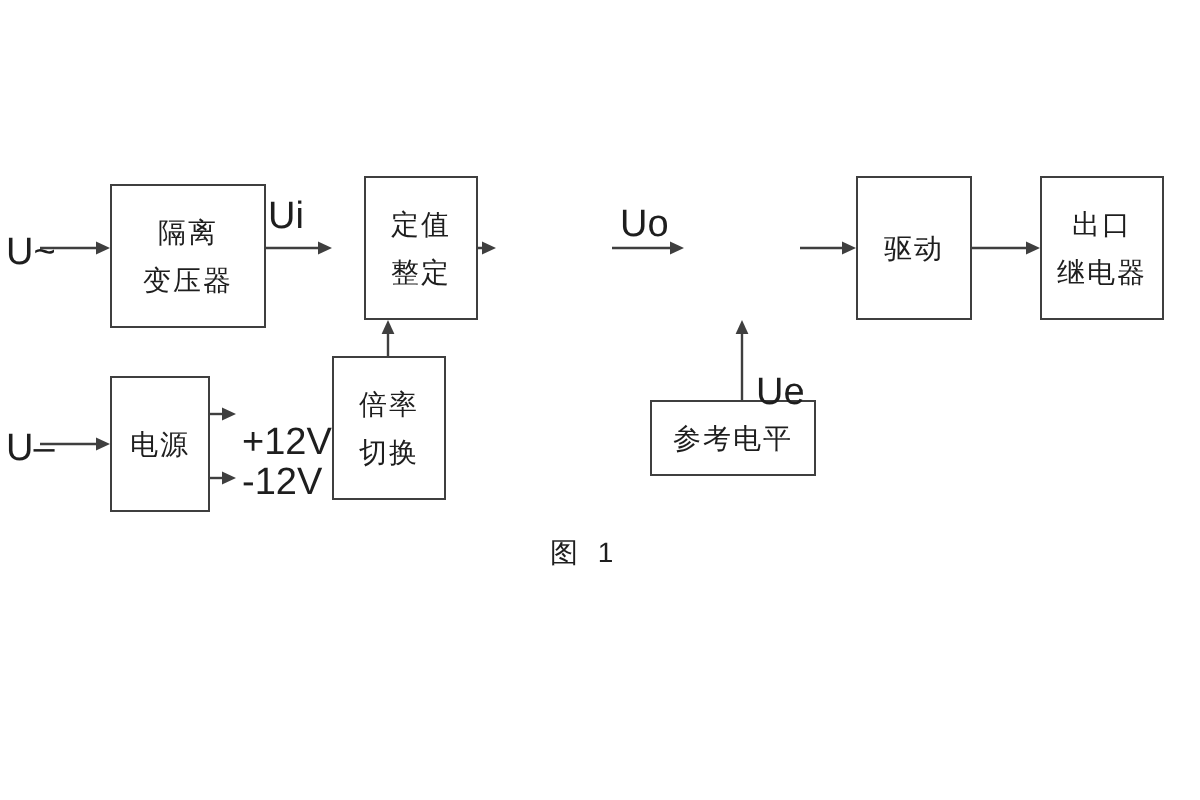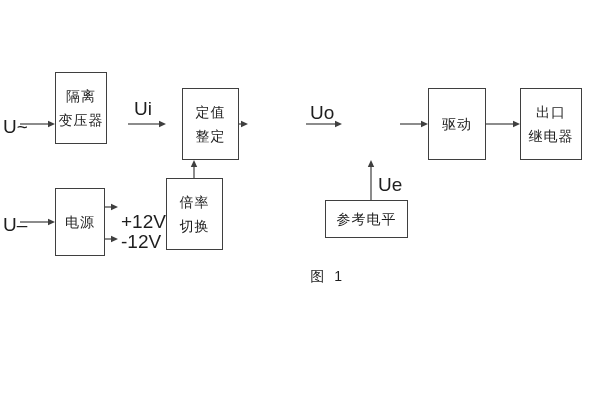--- a/index.html
+++ b/index.html
@@ -32,21 +32,21 @@
   .lbl {
     position: absolute;
     font-size: 19px;
     line-height: 1;
     white-space: nowrap;
   }
   .caption {
     position: absolute;
     font-size: 14px;
     letter-spacing: 3px;
-    text-align: right;
+    text-align: left;
   }
   svg.arrows {
     position: absolute;
     left: 0;
     top: 0;
     pointer-events: none;
   }
   svg.arrows line { stroke: #3f3f3f; stroke-width: 1.2; }
   svg.arrows polygon { fill: #3f3f3f; }
 </style>
@@ -95,21 +95,21 @@
     <g>
       <line x1="194" y1="178" x2="194" y2="166"></line>
       <polygon points="194,160 190.8,167 197.2,167"></polygon>
     </g>
     <g>
       <line x1="371" y1="200" x2="371" y2="166"></line>
       <polygon points="371,160 367.8,167 374.2,167"></polygon>
     </g>
   </svg>
 
-  <div class="box" style="left:55px; top:72px; width:52px; height:72px">
+  <div class="box" style="left:55px; top:92px; width:78px; height:72px">
     <span>隔离</span>
     <span>变压器</span>
   </div>
 
   <div class="box" style="left:182px; top:88px; width:57px; height:72px">
     <span>定值</span>
     <span>整定</span>
   </div>
 
 
@@ -132,20 +132,20 @@
     <span>电源</span>
   </div>
 
   <div class="box" style="left:325px; top:200px; width:83px; height:38px">
     <span>参考电平</span>
   </div>
 
   <div class="lbl" style="left:3px;  top:117px">U~</div>
   <div class="lbl" style="left:134px;top:99px">Ui</div>
   <div class="lbl" style="left:310px;top:103px">Uo</div>
-  <div class="lbl" style="left:378px;top:175px">Ue</div>
+  <div class="lbl" style="left:378px;top:187px">Ue</div>
   <div class="lbl" style="left:3px;  top:215px">U–</div>
   <div class="lbl" style="left:121px;top:212px">+12V</div>
   <div class="lbl" style="left:121px;top:232px">-12V</div>
 
   <div class="caption" style="left:275px; top:268px; width:70px">图 1</div>
 
 </div>
 
 </body></html>

